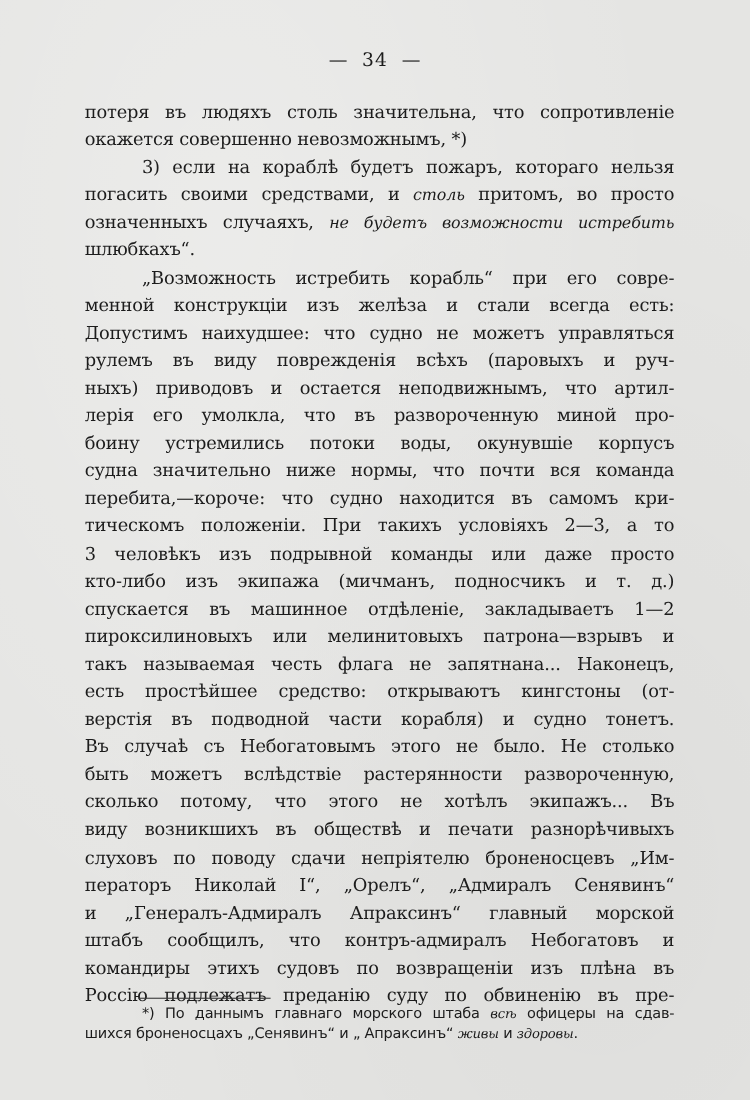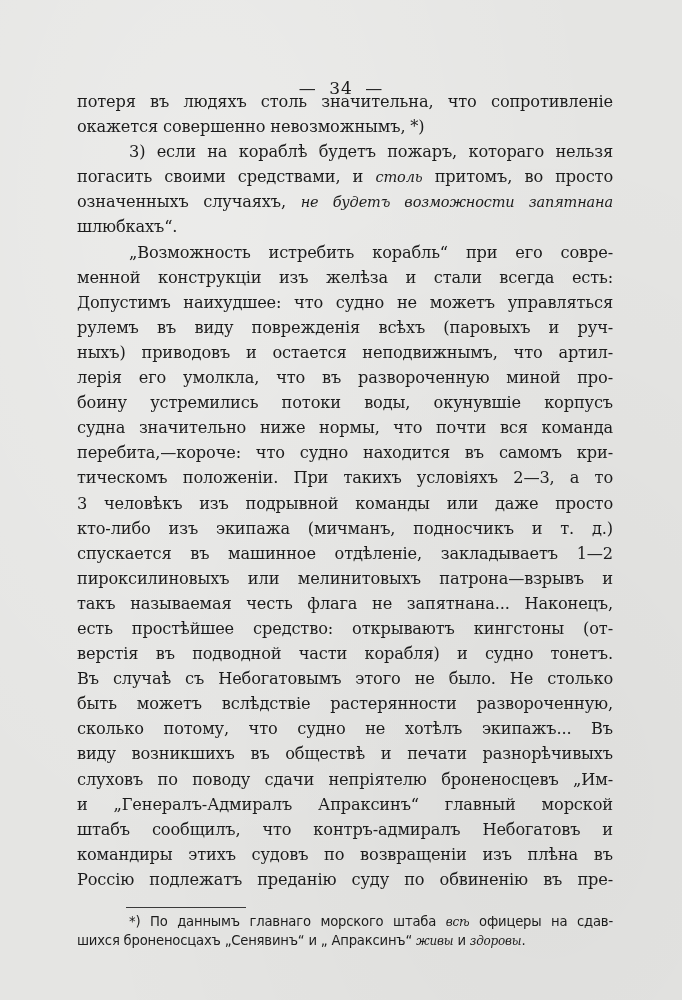--- a/index.html
+++ b/index.html
@@ -27,21 +27,20 @@
     }
     .page-number {
       position: absolute;
       top: 45px;
       left: 0;
       width: 682px;
       text-align: center;
       font-size: 17px;
       letter-spacing: 1px;
       word-spacing: 6px;
-      margin-top: 33px;
     }
     .body-text {
       position: absolute;
       left: 77px;
       top: 89px;
       width: 536px;
     }
     .line {
       display: block;
       height: 25.1px;
@@ -104,44 +103,45 @@
 <body>
 
 <div class="page">
   <div class="page-number">— 34 —</div>
 
   <div class="body-text" id="body-text">
       <div class="line"><span>потеря въ людяхъ столь значительна, что сопротивленіе</span></div>
       <div class="line last"><span>окажется совершенно невозможнымъ, *)</span></div>
       <div class="line indent"><span>3) если на кораблѣ будетъ пожаръ, котораго нельзя</span></div>
       <div class="line"><span>погасить своими средствами, и </span><span class="it">столь</span><span> притомъ, во просто</span></div>
-      <div class="line"><span>означенныхъ случаяхъ, </span><span class="it">не будетъ возможности запятнана</span></div>
+      <div class="line"><span>означенныхъ случаяхъ, </span><span class="it">не будетъ возможности истребить</span></div>
       <div class="line last"><span>шлюбкахъ“.</span></div>
       <div class="line indent"><span>„Возможность истребить корабль“ при его совре-</span></div>
       <div class="line"><span>менной конструкціи изъ желѣза и стали всегда есть:</span></div>
       <div class="line"><span>Допустимъ наихудшее: что судно не можетъ управляться</span></div>
       <div class="line"><span>рулемъ въ виду поврежденія всѣхъ (паровыхъ и руч-</span></div>
       <div class="line"><span>ныхъ) приводовъ и остается неподвижнымъ, что артил-</span></div>
       <div class="line"><span>лерія его умолкла, что въ развороченную миной про-</span></div>
       <div class="line"><span>боину устремились потоки воды, окунувшіе корпусъ</span></div>
       <div class="line"><span>судна значительно ниже нормы, что почти вся команда</span></div>
       <div class="line"><span>перебита,—короче: что судно находится въ самомъ кри-</span></div>
       <div class="line"><span>тическомъ положеніи. При такихъ условіяхъ 2—3, а то</span></div>
       <div class="line"><span>3 человѣкъ изъ подрывной команды или даже просто</span></div>
       <div class="line"><span>кто-либо изъ экипажа (мичманъ, подносчикъ и т. д.)</span></div>
       <div class="line"><span>спускается въ машинное отдѣленіе, закладываетъ 1—2</span></div>
       <div class="line"><span>пироксилиновыхъ или мелинитовыхъ патрона—взрывъ и</span></div>
       <div class="line"><span>такъ называемая честь флага не запятнана... Наконецъ,</span></div>
       <div class="line"><span>есть простѣйшее средство: открываютъ кингстоны (от-</span></div>
       <div class="line"><span>верстія въ подводной части корабля) и судно тонетъ.</span></div>
       <div class="line"><span>Въ случаѣ съ Небогатовымъ этого не было. Не столько</span></div>
       <div class="line"><span>быть можетъ вслѣдствіе растерянности развороченную,</span></div>
-      <div class="line"><span>сколько потому, что судно не хотѣлъ экипажъ... Въ</span></div>
+      <div class="line"><span>сколько потому, что этого не хотѣлъ экипажъ... Въ</span></div>
       <div class="line"><span>виду возникшихъ въ обществѣ и печати разнорѣчивыхъ</span></div>
       <div class="line"><span>слуховъ по поводу сдачи непріятелю броненосцевъ „Им-</span></div>
+      <div class="line"><span>ператоръ Николай I“, „Орелъ“, „Адмиралъ Сенявинъ“</span></div>
       <div class="line"><span>и „Генералъ-Адмиралъ Апраксинъ“ главный морской</span></div>
       <div class="line"><span>штабъ сообщилъ, что контръ-адмиралъ Небогатовъ и</span></div>
       <div class="line"><span>командиры этихъ судовъ по возвращеніи изъ плѣна въ</span></div>
       <div class="line"><span>Россію подлежатъ преданію суду по обвиненію въ пре-</span></div>
     </div>
 
   <div class="footnote-rule"></div>
 
   <div class="footnote" id="footnote">
       <div class="fn-line indent"><span>*) По даннымъ главнаго морского штаба </span><span class="fn-it">всѣ</span><span> офицеры на сдав-</span></div>

